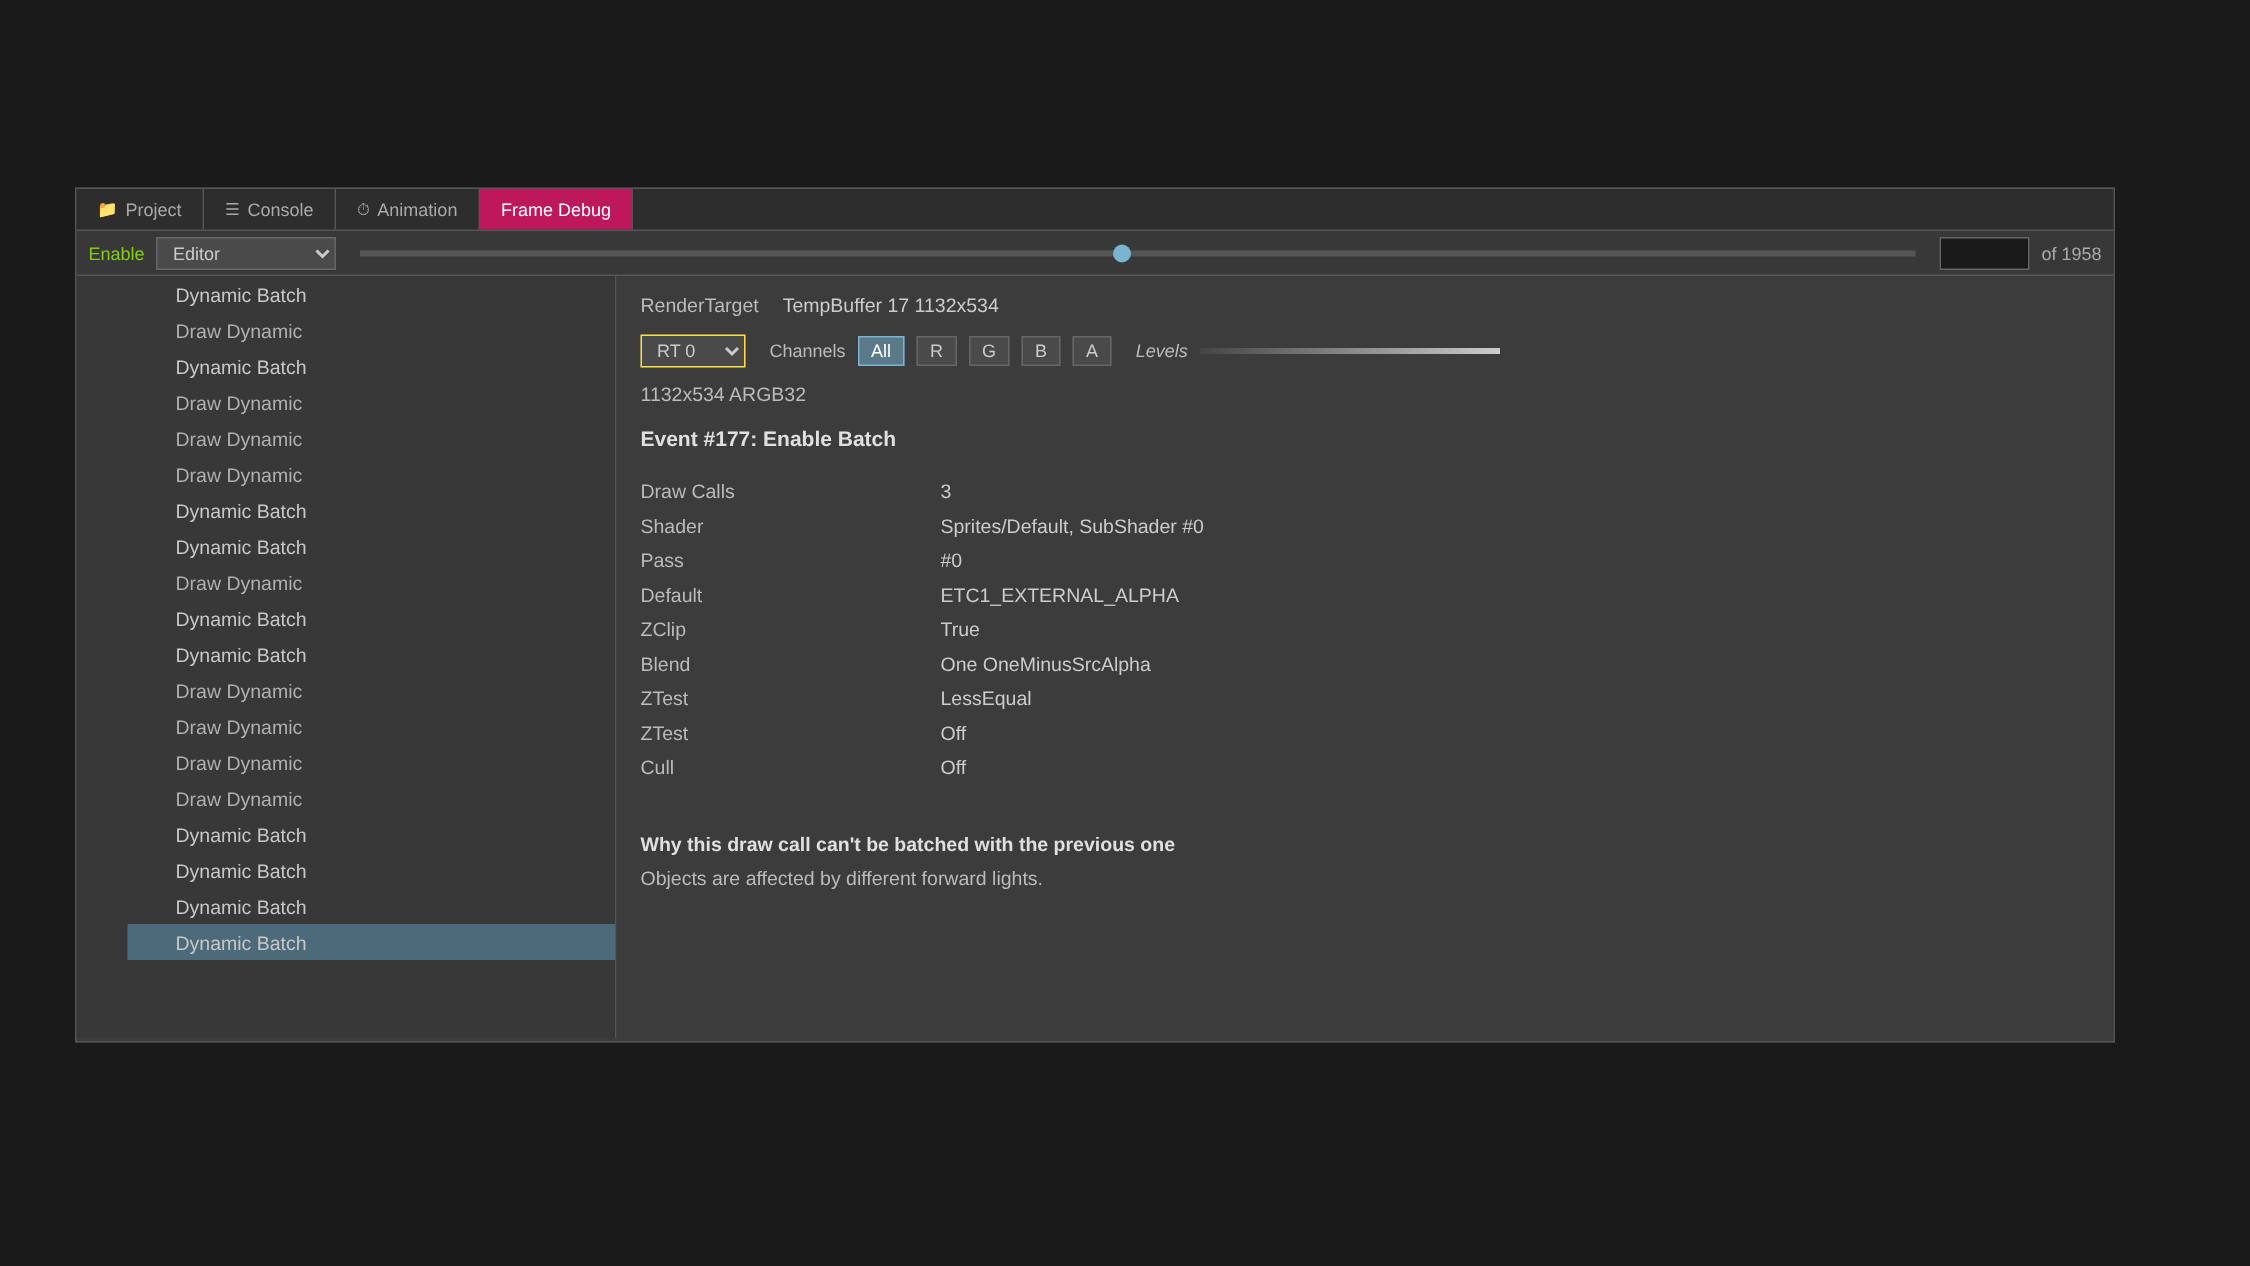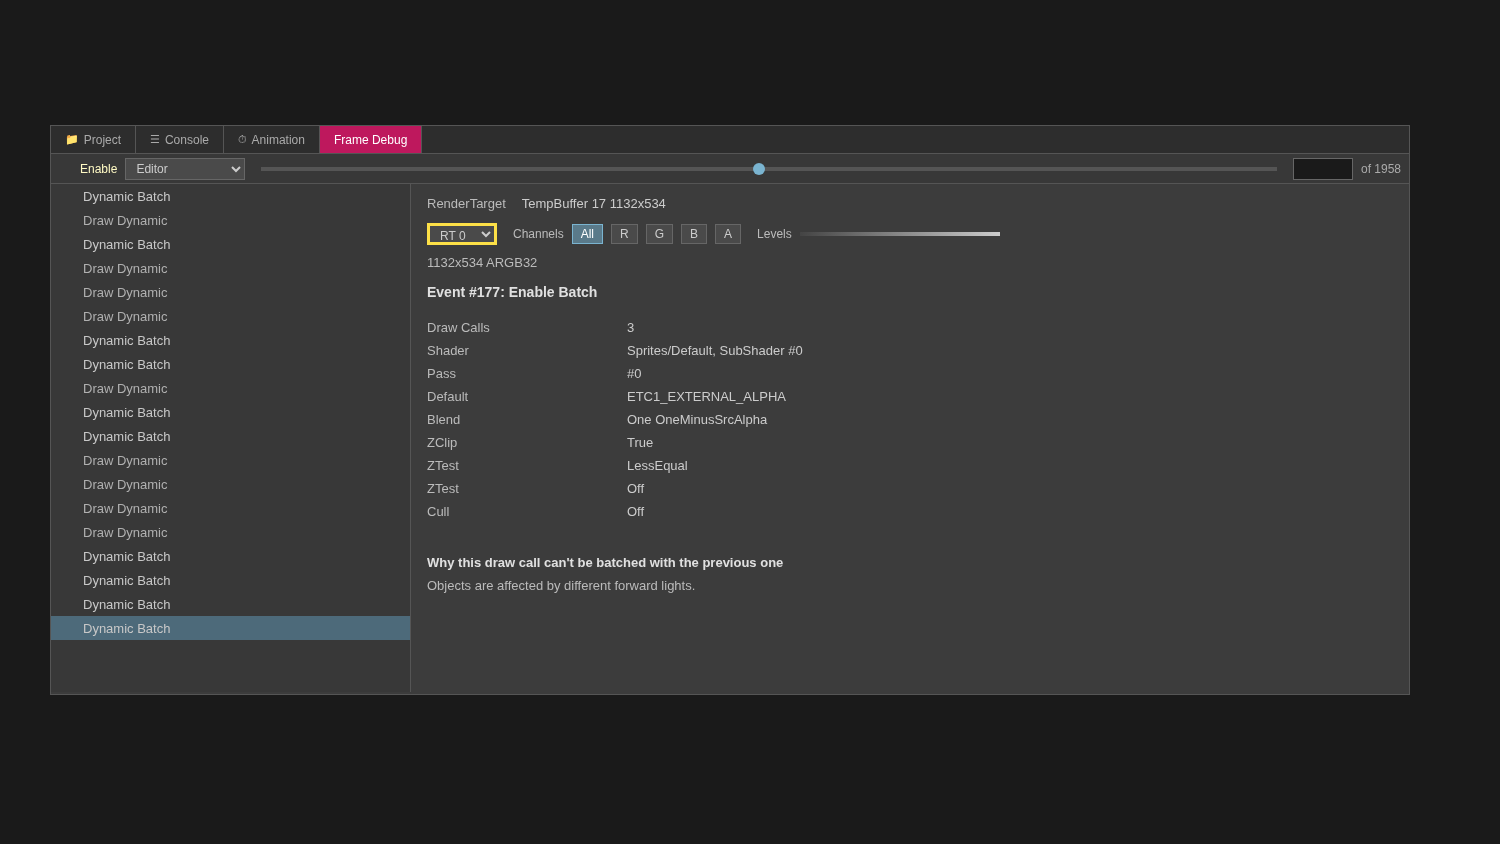--- a/index.html
+++ b/index.html
@@ -52,23 +52,22 @@
     .toolbar {
       display: flex;
       align-items: center;
       background: #383838;
       height: 30px;
       padding: 0 8px;
       border-bottom: 1px solid #555;
       gap: 8px;
     }
     .toolbar-label {
-      color: #fef9c3;
-      font-size: 12px;
-      margin-left: 21px;
+      color: #84cc16;
+      font-size: 12px;
     }
     .toolbar-dropdown {
       background: #4a4a4a;
       border: 1px solid #666;
       color: #ccc;
       font-size: 12px;
       padding: 2px 6px;
       height: 22px;
       width: 120px;
     }
@@ -129,20 +128,21 @@
     }
     .list-item {
       padding: 4px 32px;
       font-size: 13px;
       color: #ccc;
       cursor: pointer;
       white-space: nowrap;
       height: 24px;
       display: flex;
       align-items: center;
+      margin-left: 34px;
     }
     .list-item.selected {
       background: #4d6a7a;
       color: #fff;
     }
     .list-item.dynamic-batch {
       color: #c8c8c8;
     }
     .list-item.draw-dynamic {
       color: #b0b0b0;
@@ -173,21 +173,21 @@
       font-size: 13px;
     }
     .channels-row {
       display: flex;
       align-items: center;
       gap: 8px;
       margin-bottom: 10px;
     }
     .rt-dropdown {
       background: #4a4a4a;
-      border: 3px solid #fde047;
+      border: 1px solid #fde047;
       color: #ccc;
       font-size: 12px;
       padding: 2px 6px;
       height: 22px;
       width: 70px;
     }
     .channels-label {
       color: #bbb;
       font-size: 12px;
       margin-left: 8px;
@@ -203,20 +203,21 @@
     }
     .channel-btn.active {
       background: #5a7a8a;
       color: #fff;
       border-color: #7ab4d0;
     }
     .levels-label {
       color: #bbb;
       font-size: 12px;
       margin-left: 8px;
+      font-style: italic;
     }
     .levels-slider {
       width: 200px;
       height: 4px;
       background: #555;
       position: relative;
     }
     .levels-slider-fill {
       width: 100%;
       height: 4px;
@@ -363,26 +364,26 @@
             </tr>
             <tr>
               <td>Pass</td>
               <td>#0</td>
             </tr>
             <tr>
               <td>Default</td>
               <td>ETC1_EXTERNAL_ALPHA</td>
             </tr>
             <tr>
+              <td>ZClip</td>
+              <td>True</td>
+            </tr>
+            <tr>
               <td>Blend</td>
               <td>One OneMinusSrcAlpha</td>
-            </tr>
-            <tr>
-              <td>ZClip</td>
-              <td>True</td>
             </tr>
             <tr>
               <td>ZTest</td>
               <td>LessEqual</td>
             </tr>
             <tr>
               <td>ZTest</td>
               <td>Off</td>
             </tr>
             <tr>

